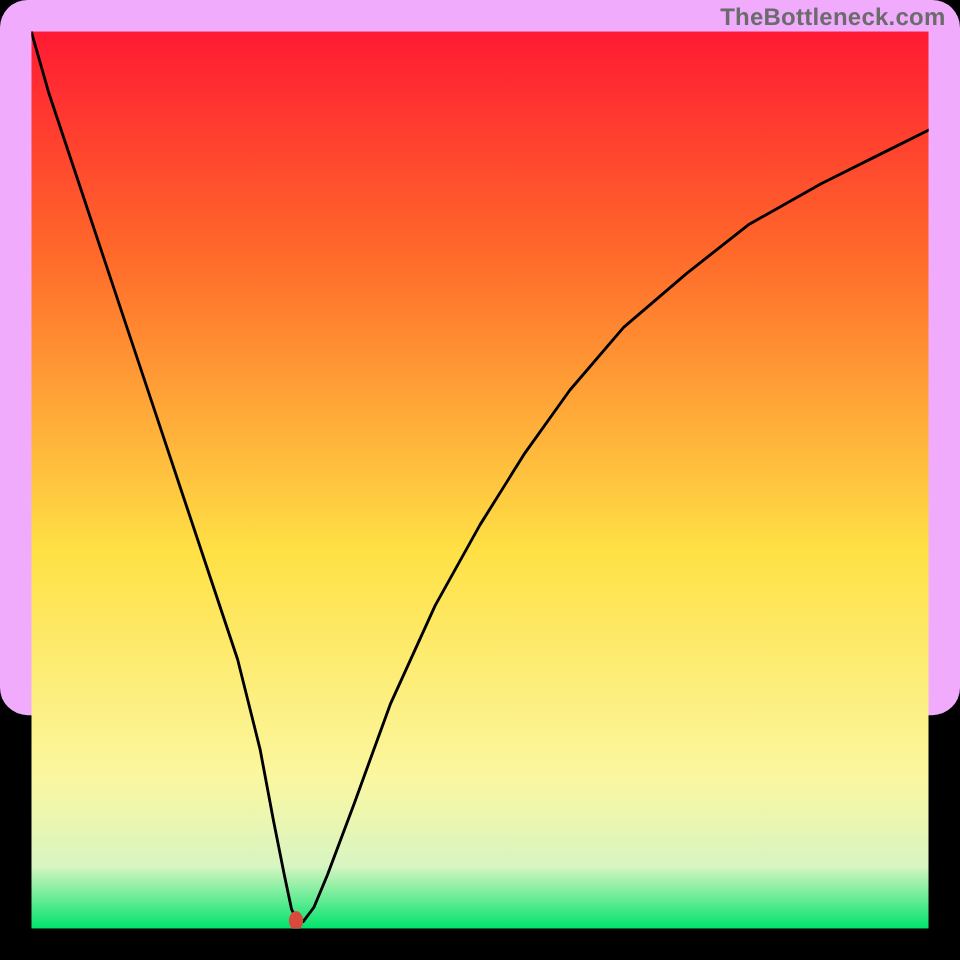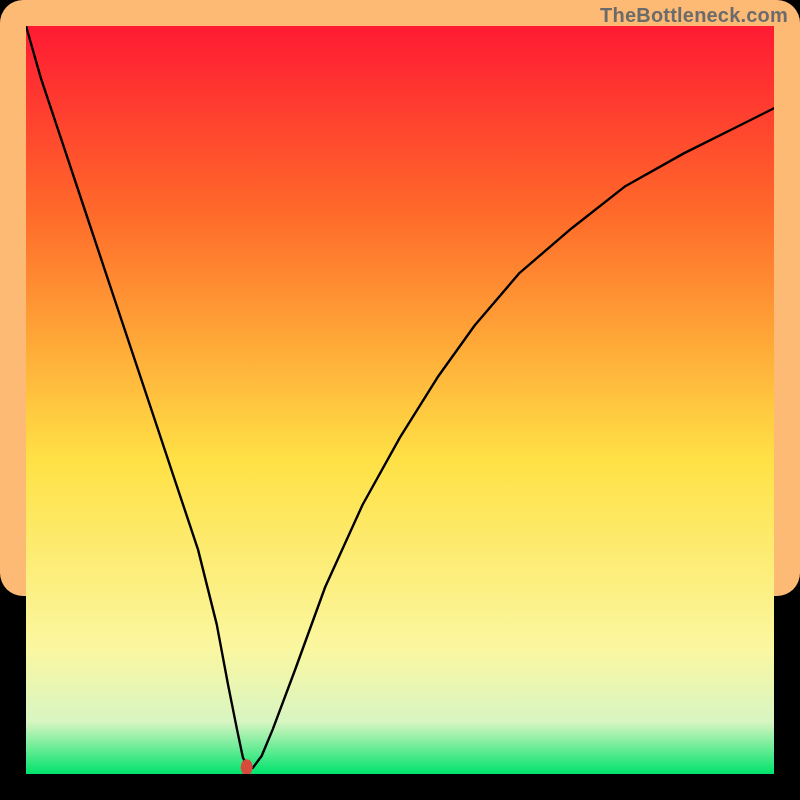--- a/index.html
+++ b/index.html
@@ -8,21 +8,21 @@
     width: 800px;
     height: 800px;
     overflow: hidden;
     background: #000;
     font-family: Arial, Helvetica, sans-serif;
   }
   .frame {
     position: relative;
     width: 800px;
     height: 596px;
-    background: #fdba74;
+    background: #f0abfc;
     border-radius: 23px;
   }
   .watermark {
     position: absolute;
     top: 4px;
     right: 12px;
     color: #6b6b6b;
     font-size: 20px;
     font-weight: 600;
     z-index: 5;

